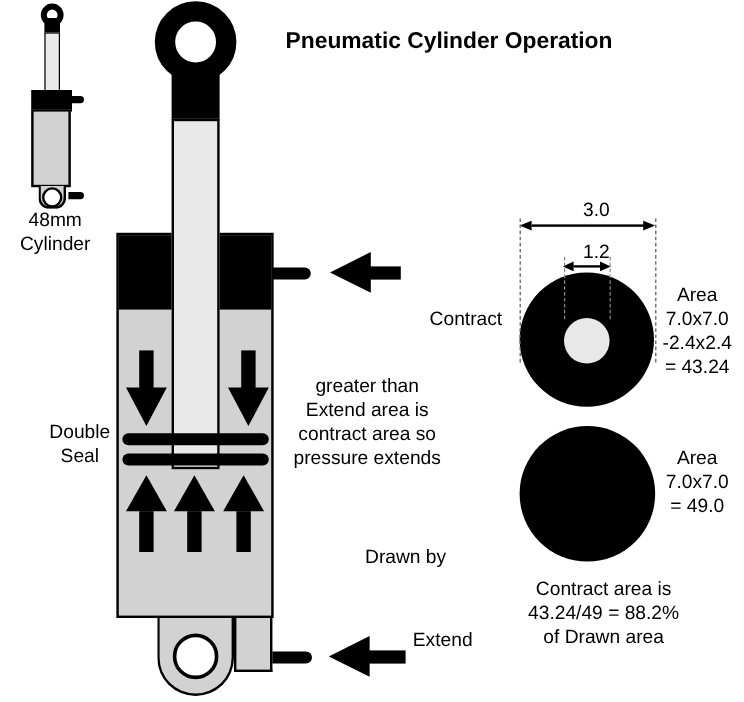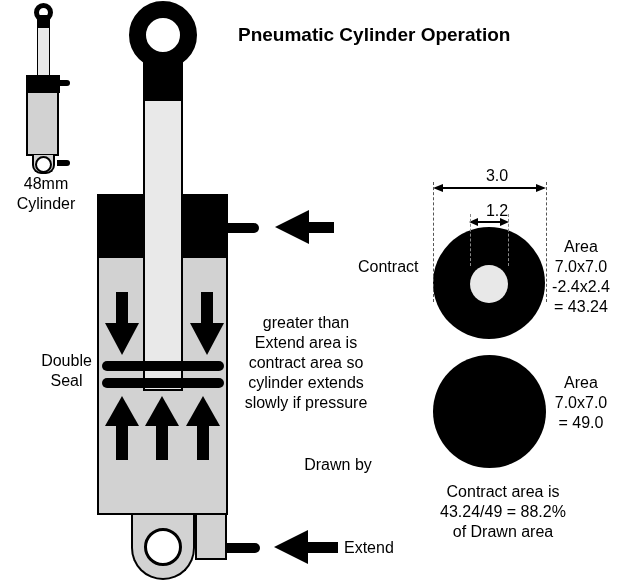--- a/index.html
+++ b/index.html
@@ -109,29 +109,28 @@
 
   <div>
     <div class="abs bighead" style="left:275px;top:210px;"></div>
     <div class="abs shaft-h" style="left:308px;top:222px;width:26px;height:11px;"></div>
     <div class="abs txt" style="left:358px;top:217px;margin-top:40px;">Contract</div>
   </div>
 
   <div>
     <div class="abs bighead" style="left:274px;top:530px;"></div>
     <div class="abs shaft-h" style="left:307px;top:542px;width:31px;height:11px;"></div>
-    <div class="abs txt" style="left:344px;top:538px;">Extend</div>
+    <div class="abs txt" style="left:344px;top:524px;">Extend</div>
   </div>
 
   <div class="abs txt" style="left:231px;top:313px;width:150px;">
     <div>greater than</div>
     <div>Extend area is</div>
     <div>contract area so</div>
-    <div>cylinder extends</div>
-    <div>slowly if pressure</div>
+    <div>pressure extends</div>
   </div>
 
   <div class="abs txt" style="left:288px;top:455px;width:100px;">
     <div>Drawn by</div>
   </div>
 
   <div>
 
     <div class="abs txt" style="left:457px;top:166px;width:80px;">3.0</div>
     <div class="abs dim-arrow-l" style="left:433px;top:184px;"></div>

